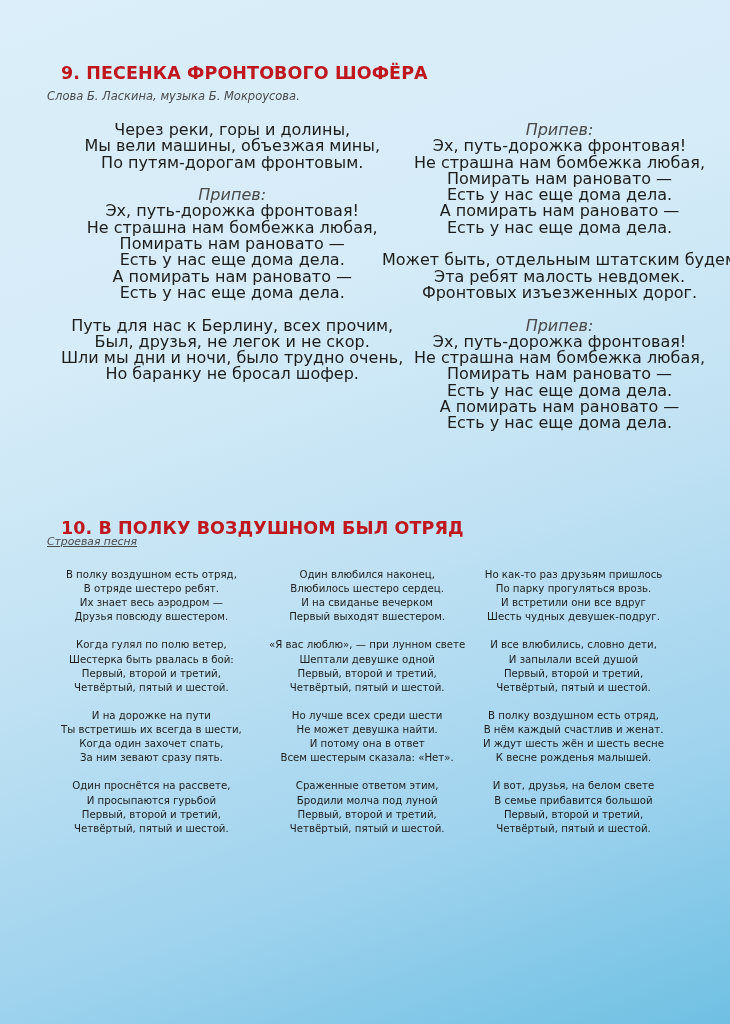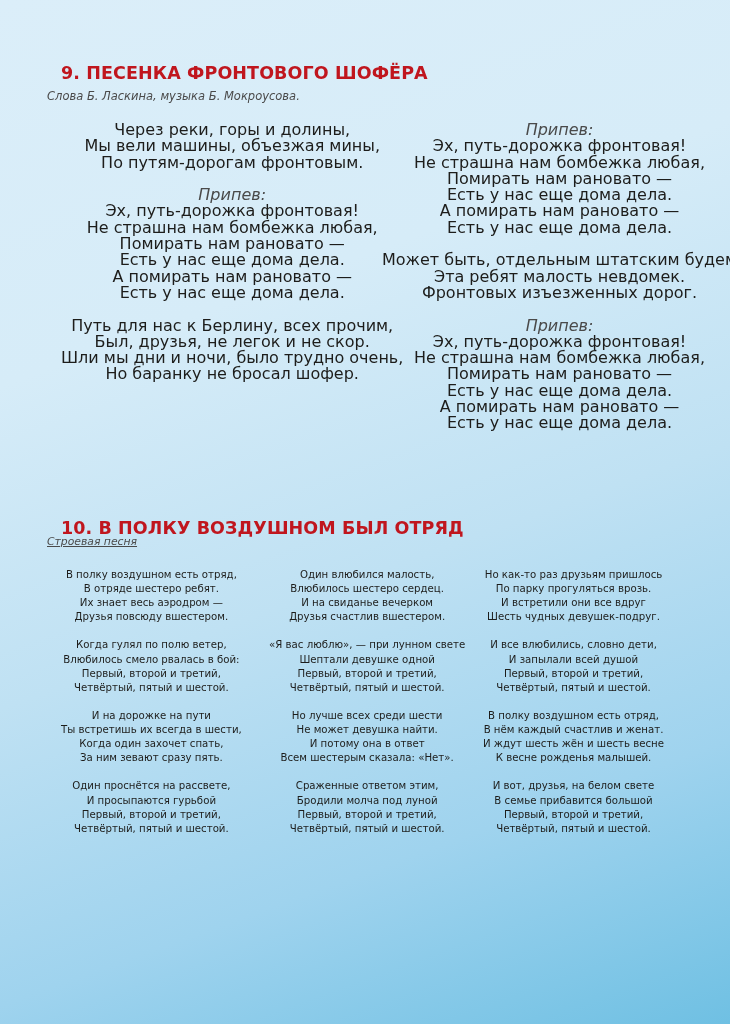--- a/index.html
+++ b/index.html
@@ -84,43 +84,43 @@
 
 <div class="col s2" style="left:61px; top:568px;" id="s10-c0">
     <p class="stanza">
       <span class="line">В полку воздушном есть отряд,</span>
       <span class="line">В отряде шестеро ребят.</span>
       <span class="line">Их знает весь аэродром —</span>
       <span class="line">Друзья повсюду вшестером.</span>
     </p>
     <p class="stanza">
       <span class="line">Когда гулял по полю ветер,</span>
-      <span class="line">Влюбилось смело рвалась в бой:</span>
+      <span class="line">Шестерка быть рвалась в бой:</span>
       <span class="line">Первый, второй и третий,</span>
       <span class="line">Четвёртый, пятый и шестой.</span>
     </p>
     <p class="stanza">
       <span class="line">И на дорожке на пути</span>
       <span class="line">Ты встретишь их всегда в шести,</span>
       <span class="line">Когда один захочет спать,</span>
       <span class="line">За ним зевают сразу пять.</span>
     </p>
     <p class="stanza">
       <span class="line">Один проснётся на рассвете,</span>
       <span class="line">И просыпаются гурьбой</span>
       <span class="line">Первый, второй и третий,</span>
       <span class="line">Четвёртый, пятый и шестой.</span>
     </p>
   </div>
 <div class="col s2" style="left:269px; top:568px;" id="s10-c1">
     <p class="stanza">
-      <span class="line">Один влюбился малость,</span>
+      <span class="line">Один влюбился наконец,</span>
       <span class="line">Влюбилось шестеро сердец.</span>
       <span class="line">И на свиданье вечерком</span>
-      <span class="line">Друзья счастлив вшестером.</span>
+      <span class="line">Первый выходят вшестером.</span>
     </p>
     <p class="stanza">
       <span class="line">«Я вас люблю», — при лунном свете</span>
       <span class="line">Шептали девушке одной</span>
       <span class="line">Первый, второй и третий,</span>
       <span class="line">Четвёртый, пятый и шестой.</span>
     </p>
     <p class="stanza">
       <span class="line">Но лучше всех среди шести</span>
       <span class="line">Не может девушка найти.</span>

